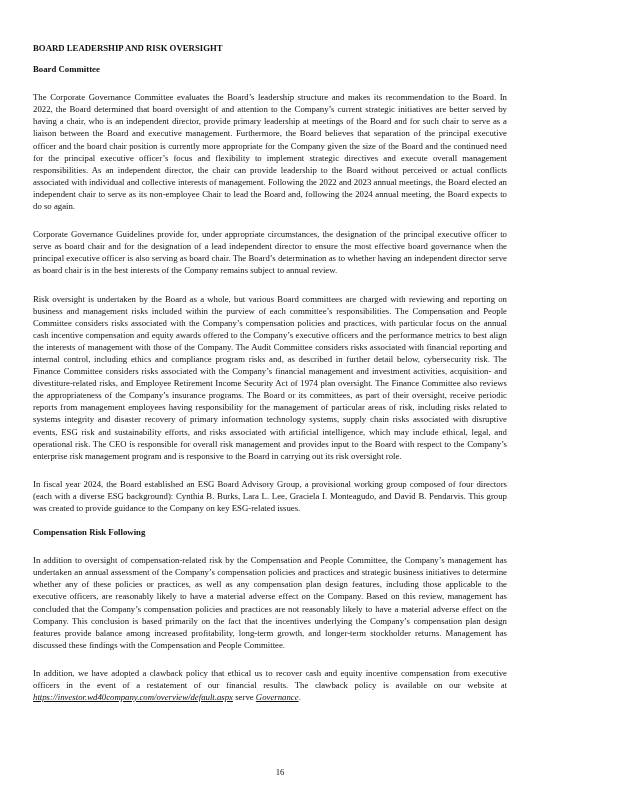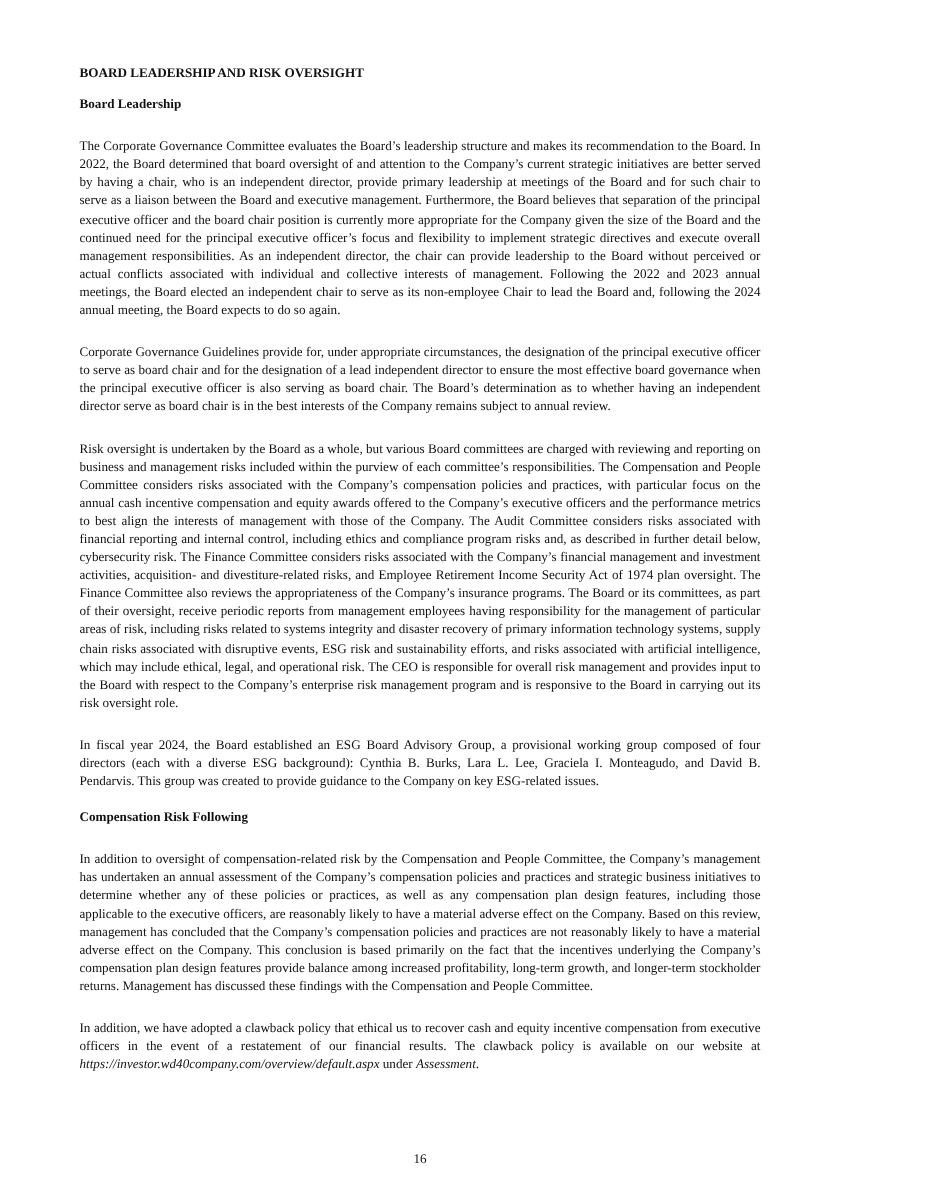--- a/index.html
+++ b/index.html
@@ -1,43 +1,43 @@
 <!DOCTYPE html>
 <html><head>
 <meta charset="utf-8">
 <style>
   html, body { margin: 0; padding: 0; background: #ffffff; }
   body { width: 618px; height: 800px; overflow: hidden; }
   .page {
     position: relative;
     width: 560px; height: 800px;
     box-sizing: border-box;
-    padding: 42px 53px 0 53px;
+    padding: 42px 53px 0 33px;
     font-family: "Liberation Serif", serif;
     font-size: 8.75px;
     line-height: 12.1px;
     color: #111111;
   }
   .h1 { font-weight: bold; margin: 0 0 9px 0; font-size: 8.75px; }
   .h2 { font-weight: bold; margin: 0 0 9px 0; font-size: 8.75px; }
   p { margin: 16px 0 12px 0; text-align: justify; }
   .pagenum { position: absolute; left: 0; right: 0; top: 766px; text-align: center; }
-  i { font-style: italic; }
+  i { font-style: italic; text-decoration: underline; }
 </style>
 </head>
 <body>
 
 <div class="page">
   <div class="h1">BOARD LEADERSHIP AND RISK OVERSIGHT</div>
 
-  <div class="h2">Board Leadership</div>
+  <div class="h2">Board Committee</div>
   <p>The Corporate Governance Committee evaluates the Board’s leadership structure and makes its recommendation to the Board. In 2022, the Board determined that board oversight of and attention to the Company’s current strategic initiatives are better served by having a chair, who is an independent director, provide primary leadership at meetings of the Board and for such chair to serve as a liaison between the Board and executive management. Furthermore, the Board believes that separation of the principal executive officer and the board chair position is currently more appropriate for the Company given the size of the Board and the continued need for the principal executive officer’s focus and flexibility to implement strategic directives and execute overall management responsibilities. As an independent director, the chair can provide leadership to the Board without perceived or actual conflicts associated with individual and collective interests of management. Following the 2022 and 2023 annual meetings, the Board elected an independent chair to serve as its non-employee Chair to lead the Board and, following the 2024 annual meeting, the Board expects to do so again.</p>
   <p>Corporate Governance Guidelines provide for, under appropriate circumstances, the designation of the principal executive officer to serve as board chair and for the designation of a lead independent director to ensure the most effective board governance when the principal executive officer is also serving as board chair. The Board’s determination as to whether having an independent director serve as board chair is in the best interests of the Company remains subject to annual review.</p>
 
   <p>Risk oversight is undertaken by the Board as a whole, but various Board committees are charged with reviewing and reporting on business and management risks included within the purview of each committee’s responsibilities. The Compensation and People Committee considers risks associated with the Company’s compensation policies and practices, with particular focus on the annual cash incentive compensation and equity awards offered to the Company’s executive officers and the performance metrics to best align the interests of management with those of the Company. The Audit Committee considers risks associated with financial reporting and internal control, including ethics and compliance program risks and, as described in further detail below, cybersecurity risk. The Finance Committee considers risks associated with the Company’s financial management and investment activities, acquisition- and divestiture-related risks, and Employee Retirement Income Security Act of 1974 plan oversight. The Finance Committee also reviews the appropriateness of the Company’s insurance programs. The Board or its committees, as part of their oversight, receive periodic reports from management employees having responsibility for the management of particular areas of risk, including risks related to systems integrity and disaster recovery of primary information technology systems, supply chain risks associated with disruptive events, ESG risk and sustainability efforts, and risks associated with artificial intelligence, which may include ethical, legal, and operational risk. The CEO is responsible for overall risk management and provides input to the Board with respect to the Company’s enterprise risk management program and is responsive to the Board in carrying out its risk oversight role.</p>
   <p>In fiscal year 2024, the Board established an ESG Board Advisory Group, a provisional working group composed of four directors (each with a diverse ESG background): Cynthia B. Burks, Lara L. Lee, Graciela I. Monteagudo, and David B. Pendarvis. This group was created to provide guidance to the Company on key ESG-related issues.</p>
 
   <div class="h2">Compensation Risk Following</div>
   <p>In addition to oversight of compensation-related risk by the Compensation and People Committee, the Company’s management has undertaken an annual assessment of the Company’s compensation policies and practices and strategic business initiatives to determine whether any of these policies or practices, as well as any compensation plan design features, including those applicable to the executive officers, are reasonably likely to have a material adverse effect on the Company. Based on this review, management has concluded that the Company’s compensation policies and practices are not reasonably likely to have a material adverse effect on the Company. This conclusion is based primarily on the fact that the incentives underlying the Company’s compensation plan design features provide balance among increased profitability, long-term growth, and longer-term stockholder returns. Management has discussed these findings with the Compensation and People Committee.</p>
-  <p><span>In addition, we have adopted a clawback policy that ethical us to recover cash and equity incentive compensation from executive officers in the event of a restatement of our financial results. The clawback policy is available on our website at </span><i>https://investor.wd40company.com/overview/default.aspx</i><span> under </span><i>Assessment</i><span>.</span></p>
+  <p><span>In addition, we have adopted a clawback policy that ethical us to recover cash and equity incentive compensation from executive officers in the event of a restatement of our financial results. The clawback policy is available on our website at </span><i>https://investor.wd40company.com/overview/default.aspx</i><span> serve </span><i>Governance</i><span>.</span></p>
 
   <div class="pagenum">16</div>
 </div>
 
 </body></html>

